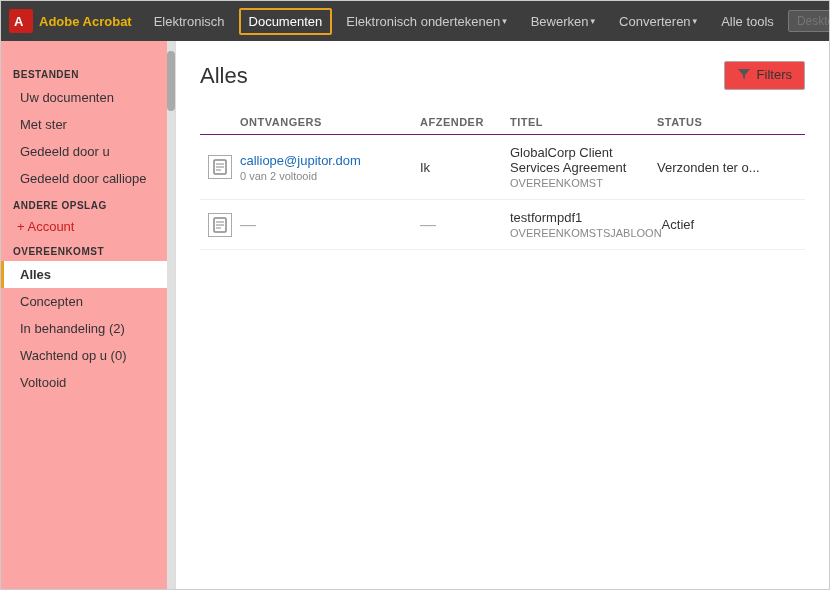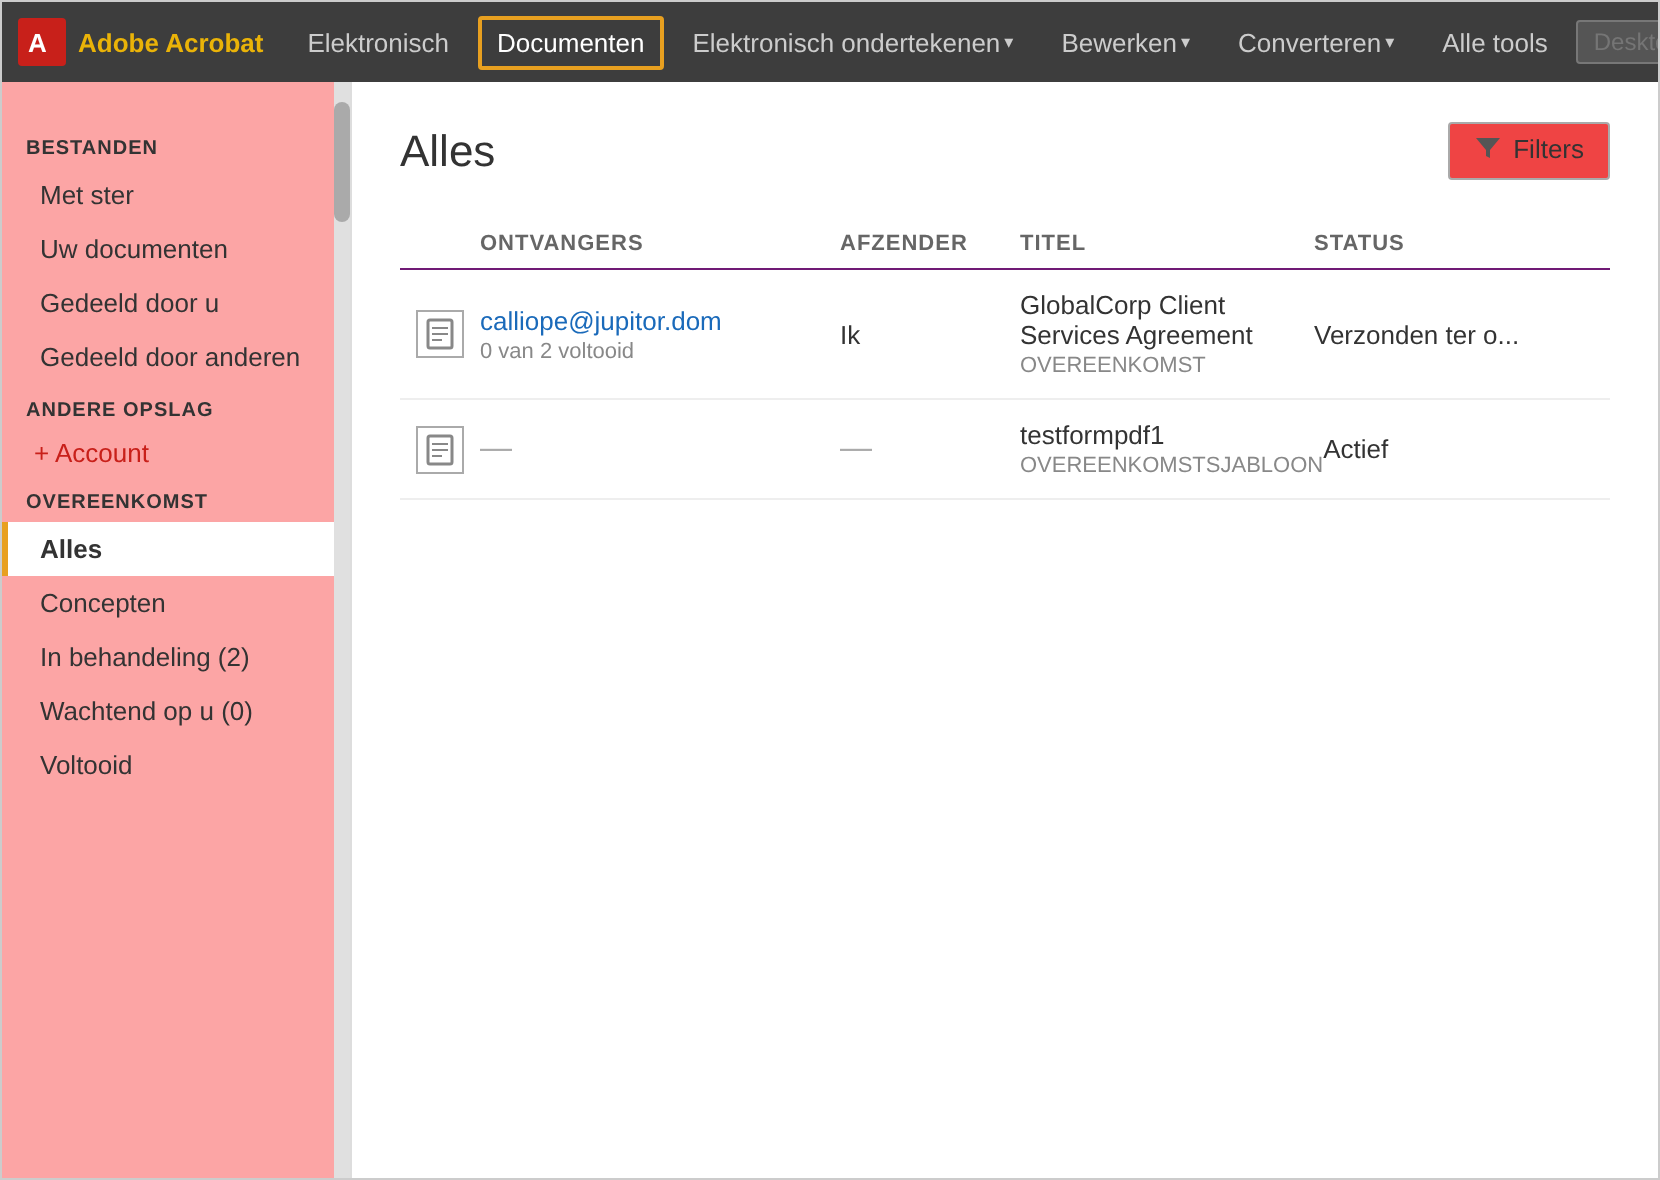--- a/index.html
+++ b/index.html
@@ -141,24 +141,24 @@
     <input class="search-box" type="text" placeholder="Desktop-ap..." style="">
 
   </div>
 </div>
 
 <div class="layout">
 
   <div class="sidebar">
 
     <div class="sidebar-section-title">BESTANDEN</div>
+    <div class="sidebar-item">Uw documenten</div>
     <div class="sidebar-item">Met ster</div>
-    <div class="sidebar-item">Uw documenten</div>
     <div class="sidebar-item">Gedeeld door u</div>
-    <div class="sidebar-item">Gedeeld door anderen</div>
+    <div class="sidebar-item">Gedeeld door calliope</div>
 
     <div class="sidebar-section-title">ANDERE OPSLAG</div>
     <div class="sidebar-add-link">+ Account</div>
 
     <div class="sidebar-section-title">OVEREENKOMST</div>
     <div class="sidebar-item active">Alles</div>
     <div class="sidebar-item">Concepten</div>
     <div class="sidebar-item">In behandeling (2)</div>
     <div class="sidebar-item">Wachtend op u (0)</div>
     <div class="sidebar-item">Voltooid</div>

